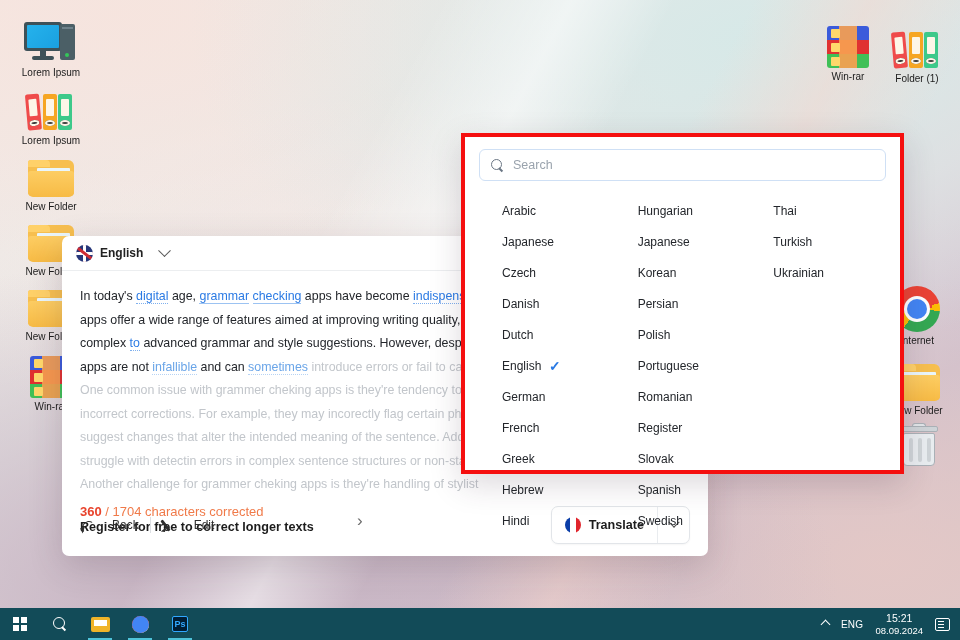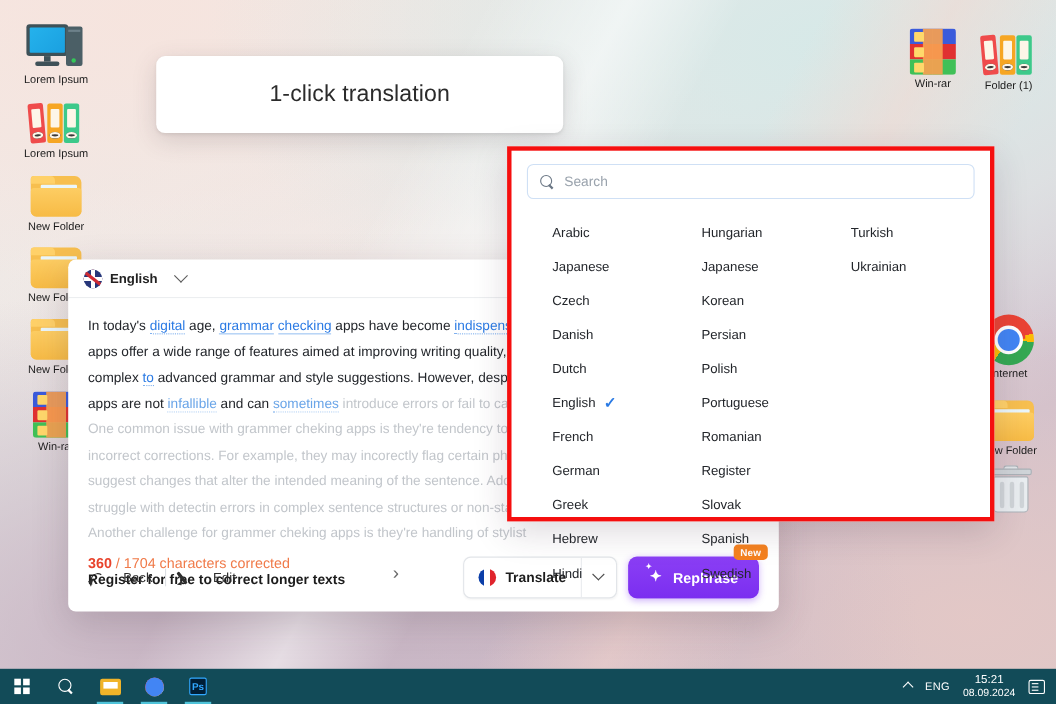--- a/index.html
+++ b/index.html
@@ -418,23 +418,20 @@
           <div class="body">
             <b></b>
             <b></b>
             <b></b>
           </div>
         </div>
     </div>
     <div class="lbl"></div>
   </div>
 
-  <div id="tooltip">
-    <span>1-click translation</span>
-  </div>
 
   <div id="app">
 
     <div id="app-header">
       <span class="ukflag"></span>
       <span class="lang">English</span>
       <span class="chev"></span>
     </div>
 
     <div id="app-body">
@@ -476,25 +473,20 @@
         <div class="tgroup">
           <div class="tmain">
             <span class="frflag"></span>
             <span>Translate</span>
           </div>
           <div class="tcaret">
             <span class="caret-sm"></span>
           </div>
         </div>
 
-        <button class="rephrase">
-          <span class="newbadge">New</span>
-          <span class="spark"></span>
-          <span>Rephrase</span>
-        </button>
       </div>
     </div>
   </div>
 
   <div id="langpanel">
     <div id="langsearch">
       <span class="mag"></span>
       <input type="text" placeholder="Search" style="">
     </div>
     <div id="langgrid">
@@ -511,26 +503,26 @@
           <span>Danish</span>
         </div>
         <div class="langitem">
           <span>Dutch</span>
         </div>
         <div class="langitem">
           <span>English</span>
           <span class="check">✓</span>
         </div>
         <div class="langitem">
+          <span>German</span>
+        </div>
+        <div class="langitem">
           <span>French</span>
         </div>
         <div class="langitem">
-          <span>German</span>
-        </div>
-        <div class="langitem">
           <span>Greek</span>
         </div>
         <div class="langitem">
           <span>Hebrew</span>
         </div>
         <div class="langitem">
           <span>Hindi</span>
         </div>
         <div class="langitem">
           <span>Hungarian</span>
@@ -557,20 +549,23 @@
           <span>Register</span>
         </div>
         <div class="langitem">
           <span>Slovak</span>
         </div>
         <div class="langitem">
           <span>Spanish</span>
         </div>
         <div class="langitem">
           <span>Swedish</span>
+        </div>
+        <div class="langitem">
+          <span>Thai</span>
         </div>
         <div class="langitem">
           <span>Turkish</span>
         </div>
         <div class="langitem">
           <span>Ukrainian</span>
         </div>
       </div>
   </div>
 

